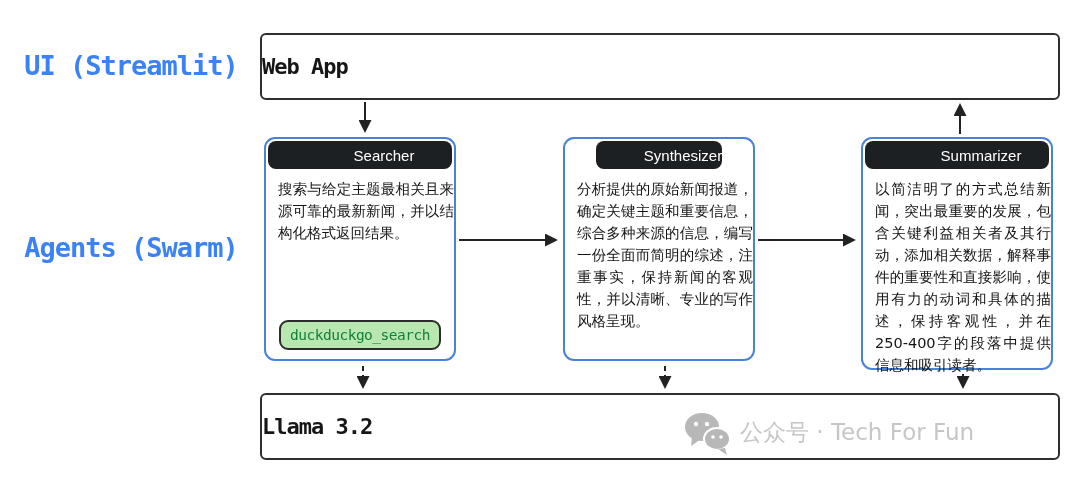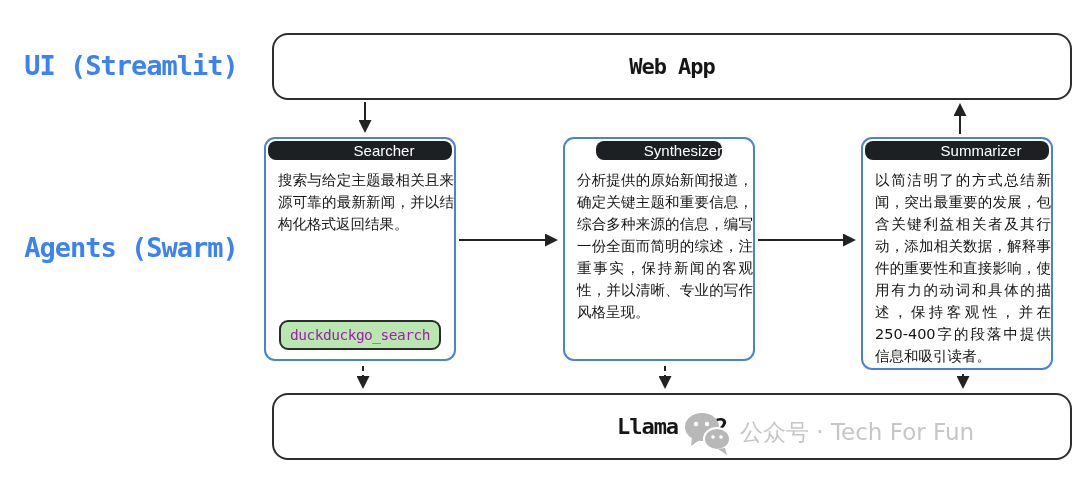--- a/index.html
+++ b/index.html
@@ -20,24 +20,24 @@
     letter-spacing:-1px;
     white-space:nowrap;
   }
   .row-label.ui{top:50px;}
   .row-label.agents{top:232px;}
   .row-label.llm{top:410px;}
 
   
   .bar-box{
     position:absolute;
-    left:272px;width:796px;height:63px;
-    border:2.5px solid #2e2e2e;border-radius:16px;
+    left:260px;width:796px;height:63px;
+    border:2.5px solid #2e2e2e;border-radius:6px;
     background:#ffffff;
-    display:flex;align-items:center;justify-content:center;
+    display:flex;align-items:center;
     font-family:"DejaVu Sans Mono",monospace;
     font-size:22px;font-weight:600;color:#161616;
     letter-spacing:-1px;
   }
   .bar-box.webapp{top:33px;}
   .bar-box.llmbox{top:393px;}
 
   
   .agent-card{
     position:absolute;
@@ -47,21 +47,21 @@
     box-sizing:border-box;
     display:flex;flex-direction:column;
   }
   .agent-card.searcher{left:264px;}
   .agent-card.synthesizer{left:563px;align-items:center;}
   .agent-card.summarizer{left:861px;height:233px;}
   .agent-header{
     margin:2px 2px 0 2px;
     background:#1d2023;
     border-radius:8px;
-    height:19px;
+    height:28px;
     display:flex;align-items:center;justify-content:center;
     color:#ffffff;
     font-family:"Liberation Sans",sans-serif;
     font-size:15px;font-weight:400;
     flex:0 0 auto;
     padding-left:48px;
   }
   .agent-body{
     flex:1 1 auto;
     padding:9px 0 4px 12px;
@@ -72,21 +72,21 @@
     border-radius:26px;
   }
   .tool-badge{
     flex:0 0 auto;
     margin:0 13px 9px 13px;
     height:26px;
     background:#b9e7b0;
     border:2px solid #2b2b2b;border-radius:9px;
     display:flex;align-items:center;justify-content:center;
     font-family:"DejaVu Sans Mono",monospace;
-    font-size:14.5px;color:#a21caf;
+    font-size:14.5px;color:#15803d;
     letter-spacing:-0.5px;
   }
 
   
   .watermark{
     position:absolute;
     left:682px;top:408px;
     display:flex;align-items:center;gap:6px;
     pointer-events:none;
   }

